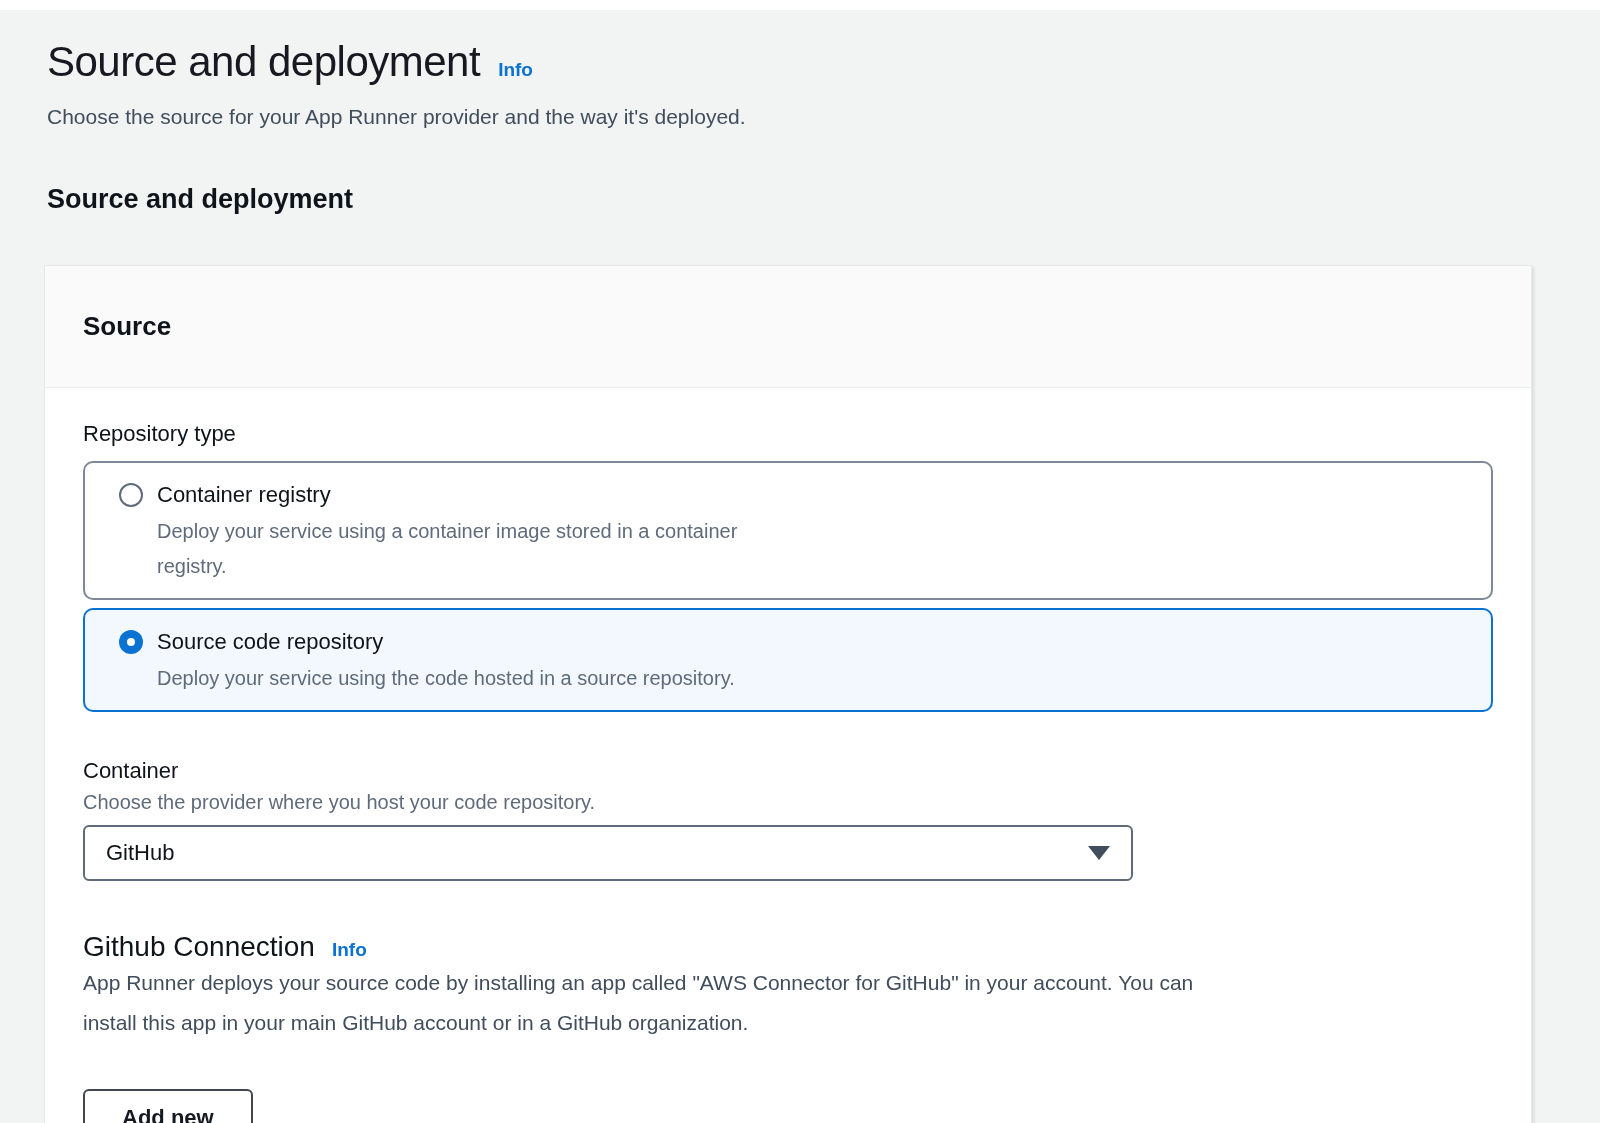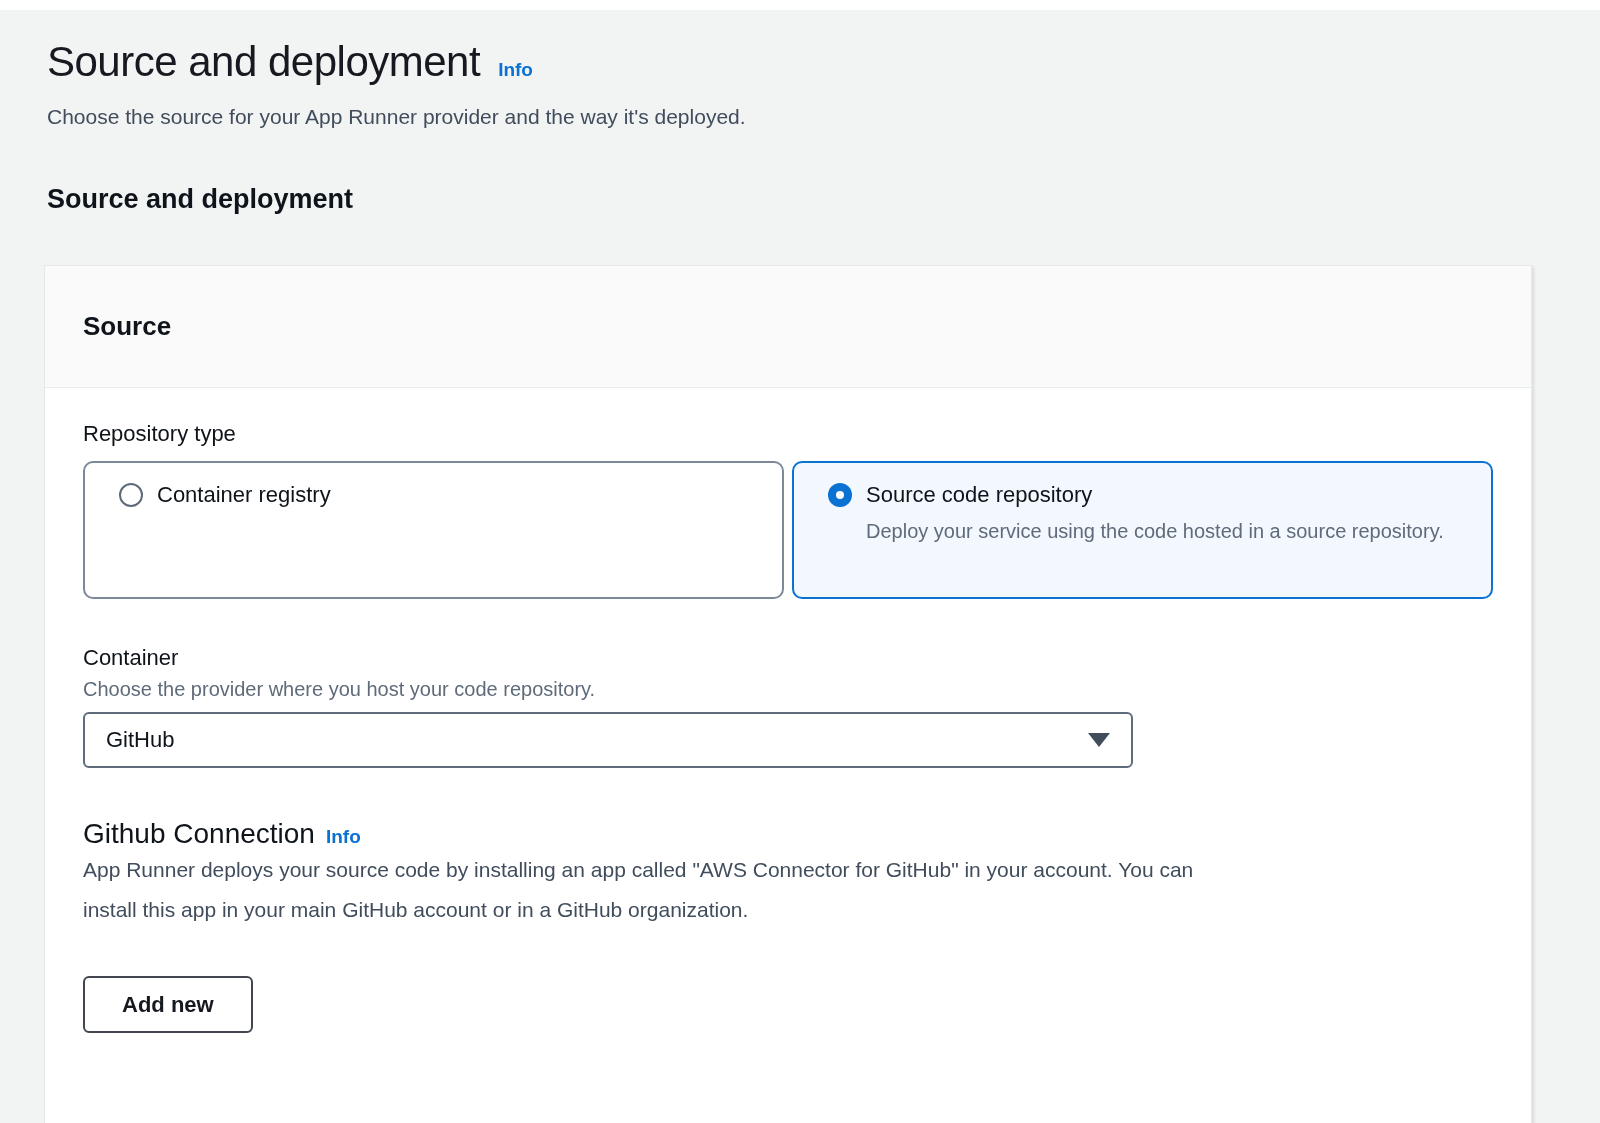--- a/index.html
+++ b/index.html
@@ -70,21 +70,21 @@
   .card-body { padding: 33px 38px 60px 38px; }
 
   .field-label { font-size: 22px; color: #0f141a; }
   .field-desc {
     margin-top: 7px;
     font-size: 20px;
     color: #5f6b7a;
   }
 
   
-  .tiles { display: flex; gap: 8px; margin-top: 14px; }
+  .tiles { display: flex; gap: 8px; margin-top: 14px; flex-direction: column; }
   .tile {
     flex: 1;
     height: 138px;
     border: 2px solid #7d8998;
     border-radius: 10px;
     background: #ffffff;
     padding: 14px 24px 14px 34px;
     display: flex;
     align-items: flex-start;
     cursor: pointer;
@@ -136,21 +136,21 @@
   }
   .select-value { font-size: 22px; color: #0f141a; }
   .caret-down {
     width: 0; height: 0;
     border-left: 11px solid transparent;
     border-right: 11px solid transparent;
     border-top: 14px solid #414d5c;
   }
 
   
-  .gh-heading-row { margin-top: 50px; display: flex; align-items: baseline; gap: 11px; }
+  .gh-heading-row { margin-top: 50px; display: flex; align-items: baseline; gap: 17px; }
   .gh-heading {
     margin: 0;
     font-size: 28px;
     font-weight: 400;
     color: #0f141a;
   }
   .gh-paragraph {
     font-size: 21px;
     line-height: 40px;
     color: #414d5c;
@@ -194,20 +194,21 @@
     </div>
     <div class="card-body">
 
       <div class="field-label">Repository type</div>
 
       <div class="tiles">
         <div class="tile">
           <span class="radio"></span>
           <div class="tile-content">
             <div class="tile-title">Container registry</div>
+            <div class="tile-desc">Deploy your service using a container image stored in a container registry.</div>
           </div>
         </div>
         <div class="tile selected">
           <span class="radio"></span>
           <div class="tile-content">
             <div class="tile-title">Source code repository</div>
             <div class="tile-desc">Deploy your service using the code hosted in a source repository.</div>
           </div>
         </div>
       </div>

